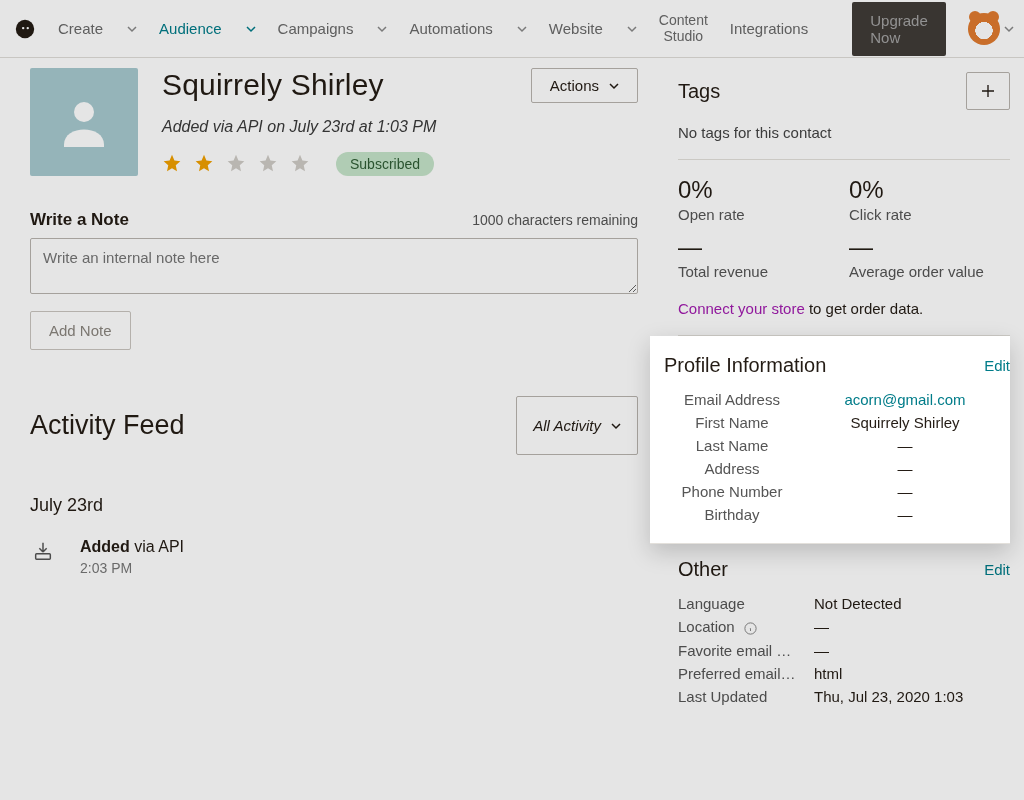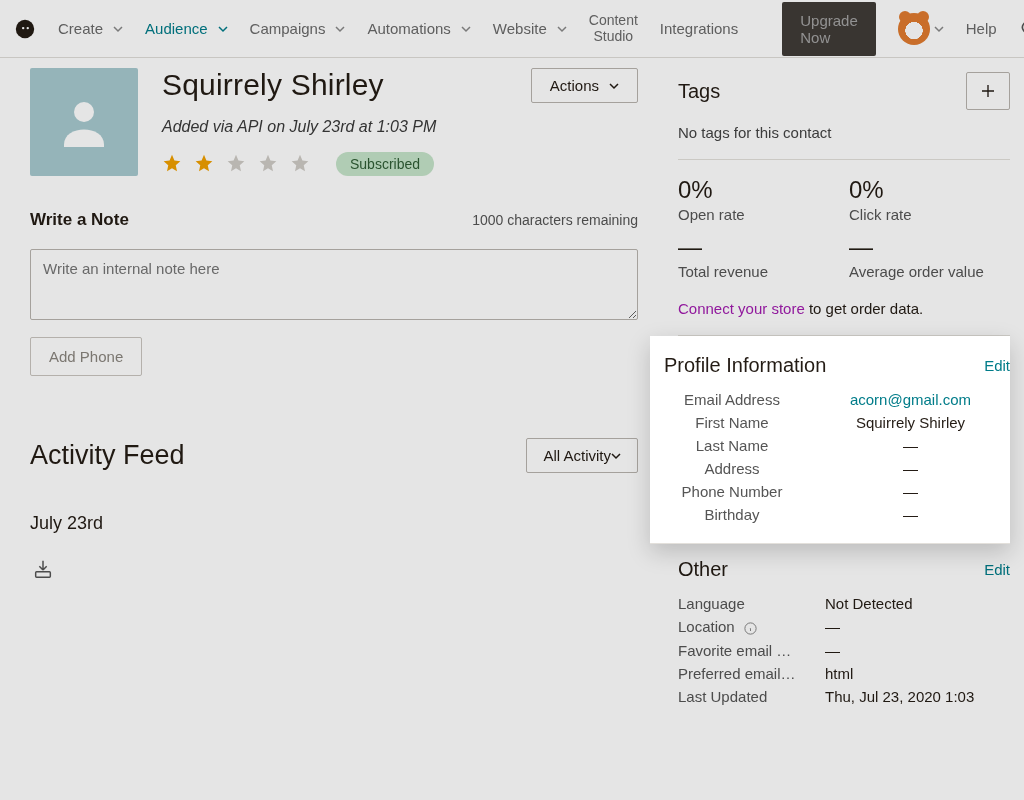--- a/index.html
+++ b/index.html
@@ -19,21 +19,21 @@
     height: 58px;
     border-bottom: 1px solid #dfddd9;
     display: flex;
     align-items: center;
     padding: 0 12px 0 14px;
     gap: 22px;
     font-size: 15px;
     color: #6a6a6a;
   }
   .logo svg { width: 22px; height: 22px; display:block; }
-  .nav-item { display:flex; align-items:center; gap:10px; cursor:pointer; }
+  .nav-item { display:flex; align-items:center; gap:24px; cursor:pointer; }
   .nav-item.active { color:#007c89; font-weight:500; }
   .nav-item.stacked { flex-direction:column; line-height:1.1; font-size:14px; gap:0;}
   .chev { width:10px; height:10px; display:inline-block; }
   .chev svg{width:100%;height:100%;display:block;}
   .spacer { flex:1; }
   .upgrade-btn {
     background:#403b37; color:#a3a3a3; padding:10px 18px; border-radius:2px;
     font-size:15px; cursor:pointer;
   }
   .avatar {
@@ -84,40 +84,41 @@
     font-size:14px; margin-left:14px;
   }
   .actions-btn {
     border:1px solid #b8b4ae; background:transparent; padding:8px 18px;
     border-radius:2px; font-size:15px; cursor:pointer; display:flex; gap:10px; align-items:center;
     color:#241c15;
   }
 
   
   .note-block{ margin-top:34px;}
-  .note-head{ display:flex; justify-content:space-between; align-items:baseline; margin-bottom:19px;}
+  .note-head{ display:flex; justify-content:space-between; align-items:baseline; margin-bottom:8px;}
   .note-head h3{ font-size:17px; font-weight:600;}
   .note-count{ font-size:14px; color:#555;}
   textarea.note {
-    width:100%; height:71px; border:1px solid #b8b4ae; border-radius:2px;
+    width:100%; height:56px; border:1px solid #b8b4ae; border-radius:2px;
     padding:10px 12px; font-size:15px; color:#555; resize:vertical;
     font-family:inherit; background:transparent;
   }
   .addnote-btn{
     margin-top:14px; border:1px solid #c9c5bf; background:transparent;
     color:#8a857e; padding:10px 18px; border-radius:2px; font-size:15px; cursor:not-allowed;
   }
 
   
-  .feed-head{ display:flex; justify-content:space-between; align-items:center; margin-top:62px;}
+  .feed-head{ display:flex; justify-content:space-between; align-items:center; margin-top:46px;}
   .feed-head h2{ font-size:27px; font-weight:400;}
   .filter-btn{
-    border:1px solid #b8b4ae; background:transparent; padding:8px 16px;
-    border-radius:2px; font-size:15px; cursor:pointer; display:flex; align-items:center;
+    border:1px solid #b8b4ae; background:transparent; padding:20px 16px;
+    border-radius:2px; font-size:15px; cursor:pointer; display:flex; gap:10px; align-items:center;
     color:#241c15;
+    font-style:italic;
   }
   .feed-date{ font-size:18px; margin-top:40px; margin-bottom:22px;}
   .feed-item{ display:flex; gap:26px; align-items:flex-start; padding-left:2px;}
   .feed-icon{ width:22px; height:22px; margin-top:2px;}
   .feed-icon svg{width:100%;height:100%; stroke:#555; fill:none; stroke-width:1.6;}
   .feed-text{ font-size:16px;}
   .feed-text .bold{font-weight:600;}
   .feed-time{ font-size:14px; color:#777; margin-top:4px;}
 
   
@@ -133,21 +134,21 @@
   .no-tags{ color:#444; font-size:15px;}
   .stats-row{ display:flex; gap:10px; margin-top:18px; padding-top:16px; border-top:1px solid #e3e0db;}
   .stat{ flex:1; }
   .stat .val{ font-size:24px; }
   .stat .lbl{ font-size:15px; color:#555; margin-top:2px;}
   .store-line{ margin-top:20px; font-size:15px;}
   .store-line a{ color:#a21caf; text-decoration:none;}
 
   .kv{ display:grid; grid-template-columns: 136px 1fr; row-gap:6px; font-size:15px;}
   .kv .k{ color:#555; white-space:nowrap; overflow:hidden; text-overflow:ellipsis;}
-  .kv .v{ color:#241c15;margin-left:11px;}
+  .kv .v{ color:#241c15;}
   .kv .v.email{ color:#007c89;}
   .edit-link{ color:#007c89; font-size:15px; cursor:pointer;}
 
   .info-ic{ width:15px;height:15px; display:inline-block; vertical-align:middle; margin-left:4px;}
   .info-ic svg{width:100%;height:100%; stroke:#888; fill:none; stroke-width:1.6;}
 
   
   .profile-panel{
     position:relative; z-index:7; background:#fff;
     padding:18px 0 20px 14px; margin-left:-14px;
@@ -274,21 +275,21 @@
           </span>
       </button>
     </div>
 
     <div class="note-block">
       <div class="note-head">
         <h3>Write a Note</h3>
         <span class="note-count">1000 characters remaining</span>
       </div>
       <textarea class="note" placeholder="Write an internal note here" style=""></textarea>
-      <button class="addnote-btn">Add Phone</button>
+      <button class="addnote-btn">Add Note</button>
     </div>
 
     <div class="feed-head">
       <h2>Activity Feed</h2>
       <button class="filter-btn">
         <span>All Activity</span>
         <span class="chev">
             <svg viewBox="0 0 10 10">
               <path d="M1 3l4 4 4-4" fill="none" stroke="#241c15" stroke-width="1.5"></path>
             </svg>
@@ -296,20 +297,26 @@
       </button>
     </div>
     <div class="feed-date">July 23rd</div>
     <div class="feed-item">
       <span class="feed-icon">
         <svg viewBox="0 0 24 24">
             <path d="M12 3v10m0 0l-4-4m4 4l4-4"></path>
             <rect x="4" y="15" width="16" height="6" rx="1"></rect>
           </svg>
       </span>
+      <div>
+        <div class="feed-text">
+          <span class="bold">Added</span><span> via API</span>
+        </div>
+        <div class="feed-time">2:03 PM</div>
+      </div>
     </div>
   </div>
 
   <div class="side">
 
     <div class="side-sec" style="border-bottom:none; padding-bottom:0; margin-bottom:0;">
       <div class="side-head">
         <h3>Tags</h3>
         <button class="plus-btn">
           <svg viewBox="0 0 24 24">

